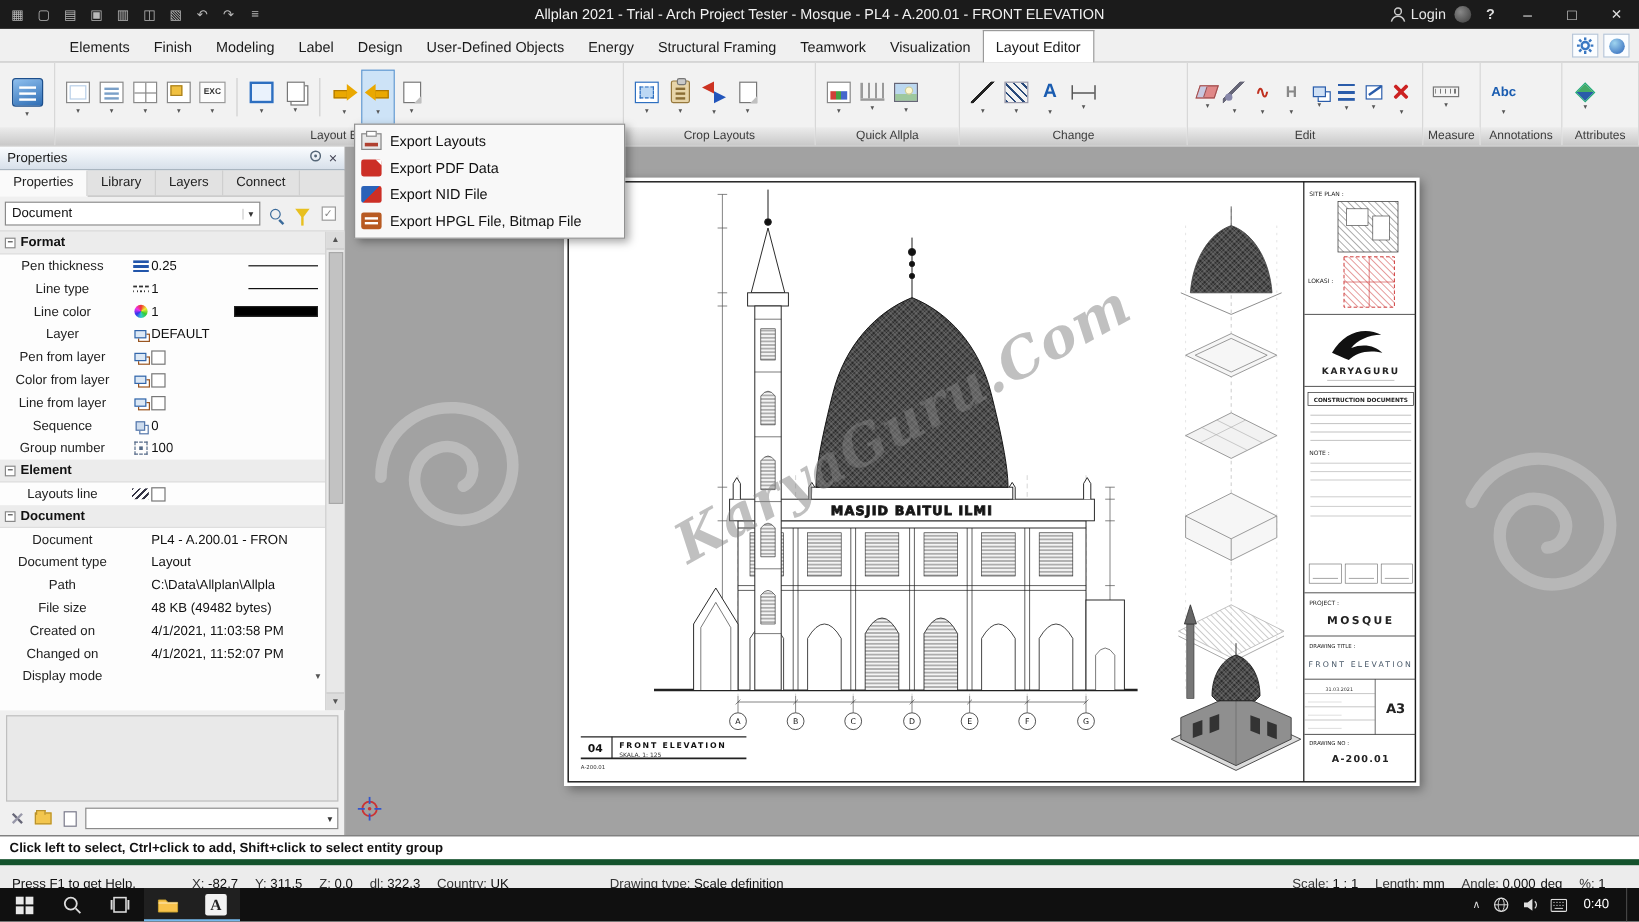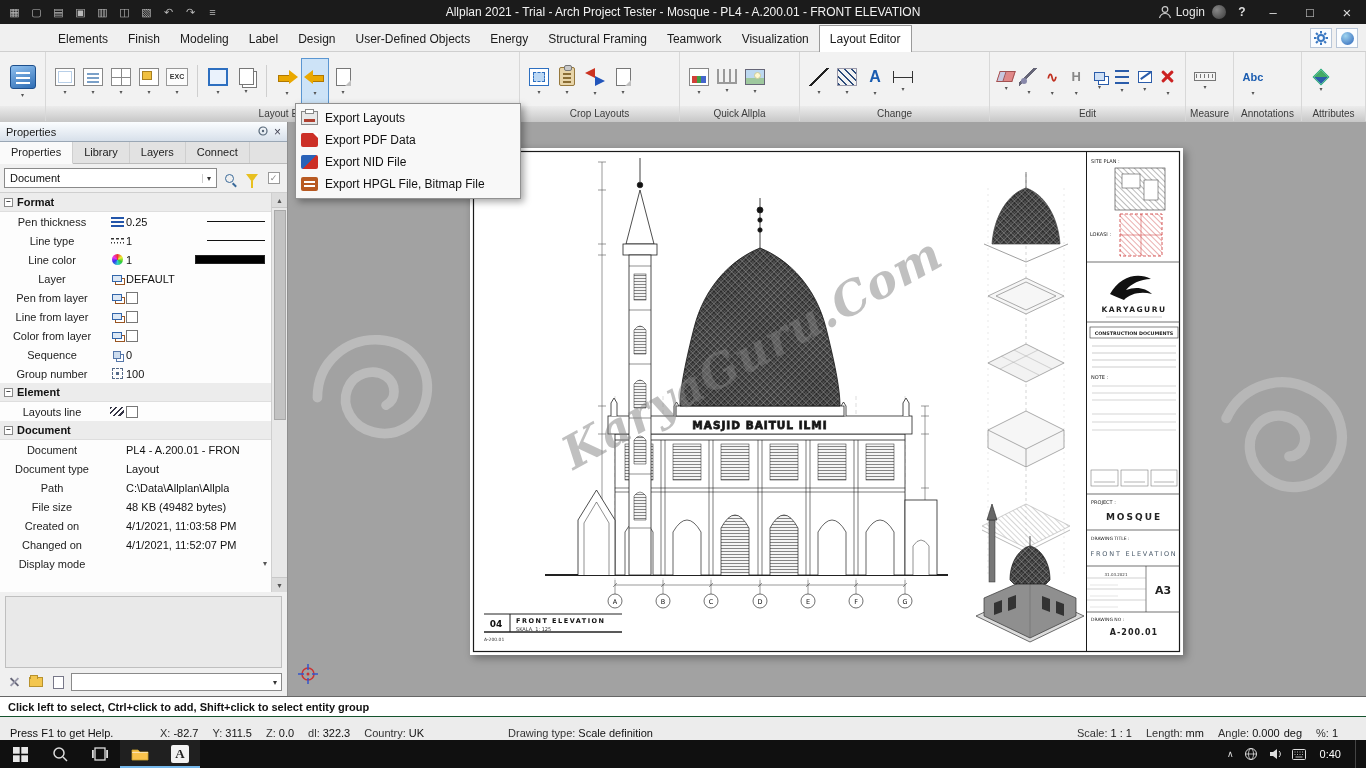--- a/index.html
+++ b/index.html
@@ -173,21 +173,21 @@
 
 .canvas{flex:1;position:relative;background:#a2a2a2;overflow:hidden}
 .swirl{position:absolute;pointer-events:none}
 .sheet{position:absolute;left:182px;top:26px;width:713px;height:507px;background:#fff;box-shadow:3px 3px 8px rgba(0,0,0,.35)}
 .sheet svg{display:block}
 .watermark{position:absolute;left:-28px;top:178px;width:620px;text-align:center;font-family:"DejaVu Serif",serif;font-style:italic;font-weight:bold;font-size:46px;color:rgba(130,130,130,.5);transform:rotate(-29deg);pointer-events:none;letter-spacing:1px}
 .origin-ic{position:absolute;left:10px;bottom:12px}
 
 
 .msgbar{position:absolute;top:696px;left:0;right:0;height:20px;background:#fff;border-top:1px solid #666;display:flex;align-items:center;padding:0 8px;font-weight:bold;font-size:11px;color:#111}
-.infobar{position:absolute;top:716px;left:0;right:0;height:24px;background:#ececec;border-top:1px solid #14532d;display:flex;align-items:center;font-size:11px;padding:16px 10px;white-space:nowrap}
+.infobar{position:absolute;top:716px;left:0;right:0;height:24px;background:#ececec;border-top:5px solid #14532d;display:flex;align-items:center;font-size:11px;padding:16px 10px;white-space:nowrap}
 .ib-lab{color:#333;margin-right:3px}
 .ib-val{color:#111;margin-right:14px}
 .ib-help{width:150px}
 .ib-mid{margin-left:70px}
 .ib-right{margin-left:auto;display:flex;align-items:center;padding-right:18px}
 
 
 .taskbar{position:absolute;bottom:0;left:0;right:0;height:28px;background:#101010;display:flex;align-items:stretch;z-index:70}
 .tk-btn{width:40px;display:flex;align-items:center;justify-content:center}
 .tk-btn.open{box-shadow:inset 0 -2px 0 #76b9ed;background:rgba(255,255,255,.07)}
@@ -542,28 +542,28 @@
             <span class="pvalue">DEFAULT</span>
           </div>
           <div class="prow">
             <span class="plabel">Pen from layer</span>
             <span class="picon">
               <span class="pi-layer"></span>
             </span>
             <span class="wcheck"></span>
           </div>
           <div class="prow">
+            <span class="plabel">Color from layer</span>
+            <span class="picon">
+              <span class="pi-layer"></span>
+            </span>
+            <span class="wcheck"></span>
+          </div>
+          <div class="prow">
             <span class="plabel">Line from layer</span>
-            <span class="picon">
-              <span class="pi-layer"></span>
-            </span>
-            <span class="wcheck"></span>
-          </div>
-          <div class="prow">
-            <span class="plabel">Color from layer</span>
             <span class="picon">
               <span class="pi-layer"></span>
             </span>
             <span class="wcheck"></span>
           </div>
           <div class="prow">
             <span class="plabel">Sequence</span>
             <span class="picon">
               <span class="pi-seq"></span>
             </span>

